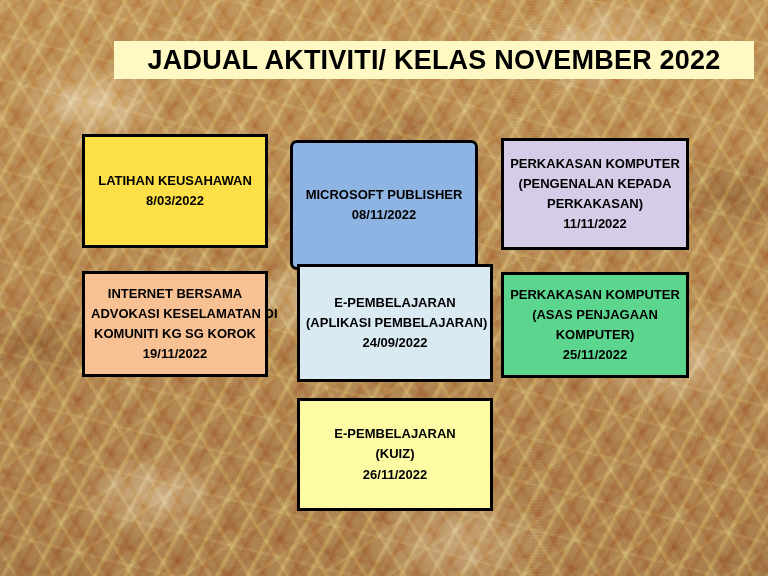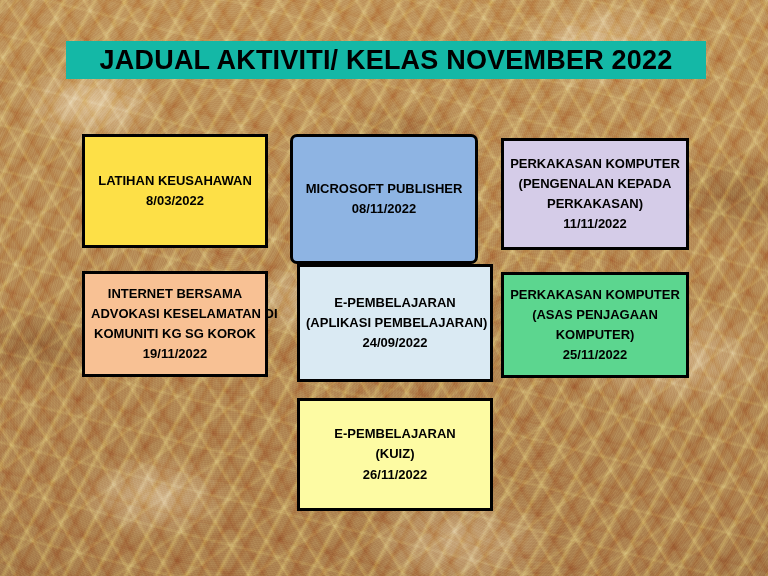--- a/index.html
+++ b/index.html
@@ -159,21 +159,21 @@
     font-family: "Liberation Sans", sans-serif;
     font-weight: bold;
     font-size: 13px;
     color: #000000;
     line-height: 1.55;
     white-space: nowrap;
   }
 
   
   #box-0 { left: 82px;  top: 134px; width: 186px; height: 114px; }
-  #box-1 { left: 290px; top: 134px; width: 188px; height: 130px; border-radius: 7px; }
+  #box-1 { left: 290px; top: 140px; width: 188px; height: 130px; border-radius: 7px; }
   #box-2 { left: 501px; top: 138px; width: 188px; height: 112px; }
 
   #box-3 { left: 82px;  top: 271px; width: 186px; height: 106px; }
   #box-4 { left: 297px; top: 264px; width: 196px; height: 118px; }
   #box-5 { left: 501px; top: 272px; width: 188px; height: 106px; }
 
   #box-6 { left: 297px; top: 398px; width: 196px; height: 113px; }
 </style>
 </head>
 <body>
@@ -181,21 +181,21 @@
 <div id="slide">
 
   <div class="bg-base"></div>
   <div class="bg-creases-a"></div>
   <div class="bg-creases-b"></div>
   <div class="bg-creases-c"></div>
   <div class="bg-creases-d"></div>
   <div class="bg-grain"></div>
   <div class="bg-vignette"></div>
 
-  <div id="title-banner" style="background-color: #14b8a6;">
+  <div id="title-banner" style="background-color: #fef9c3; margin-left: 48px;">
     <div id="title-text">JADUAL AKTIVITI/ KELAS NOVEMBER 2022</div>
   </div>
 
   <div class="box" id="box-0" style="background-color: #fde047;">
     <div class="line">LATIHAN KEUSAHAWAN</div>
     <div class="line">8/03/2022</div>
   </div>
 
   <div class="box" id="box-1" style="background-color: rgb(142, 180, 227);">
     <div class="line">MICROSOFT PUBLISHER</div>

